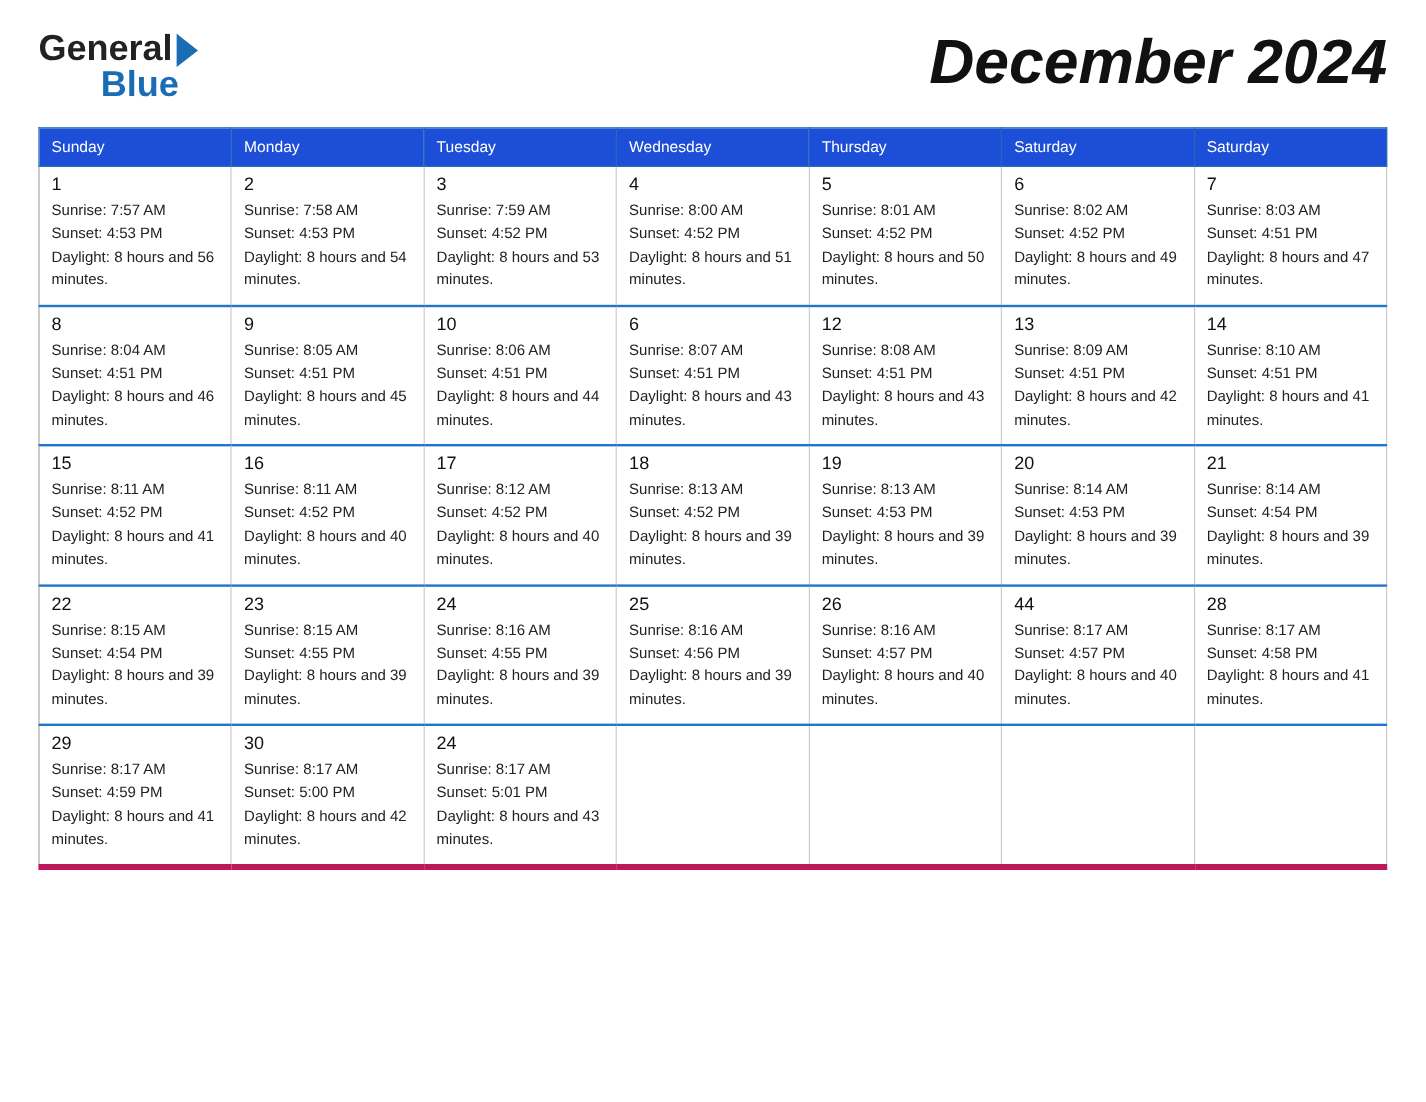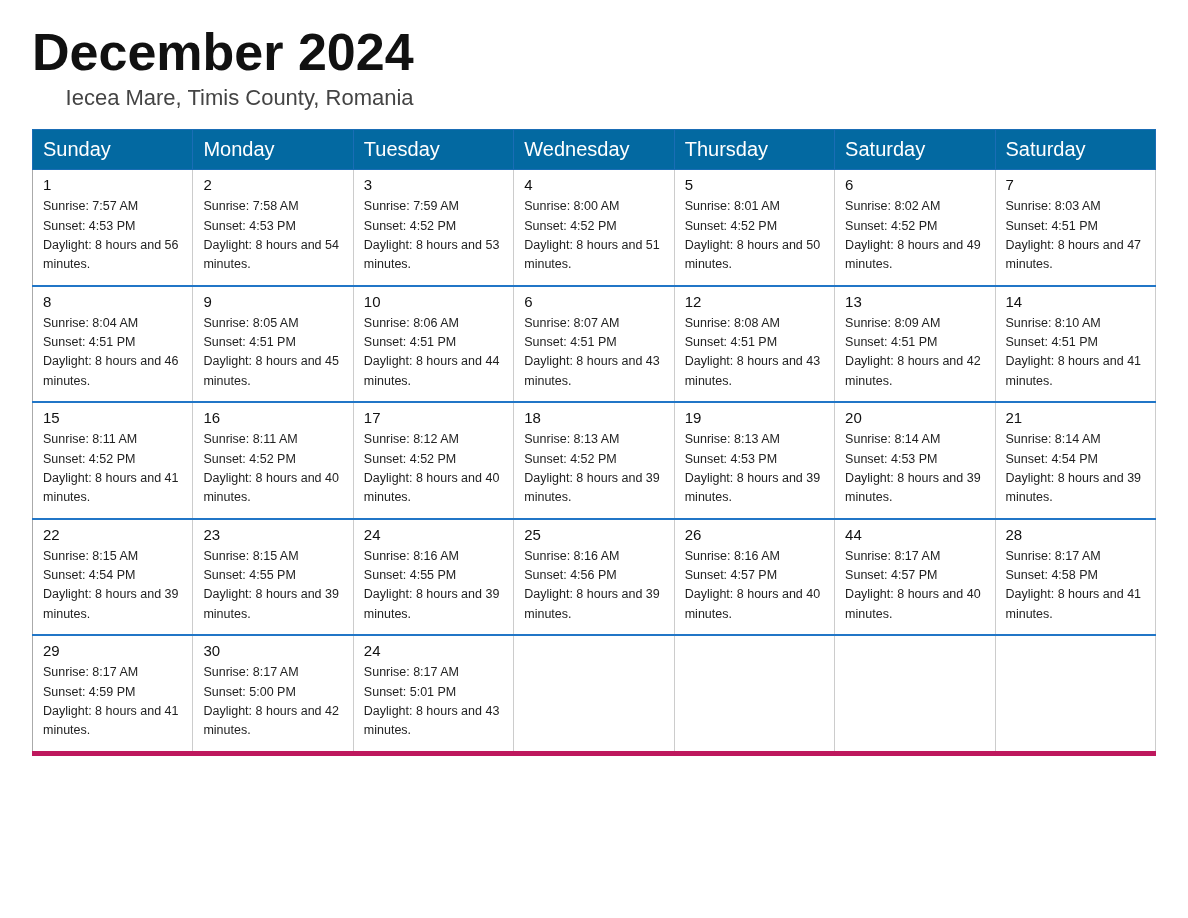--- a/index.html
+++ b/index.html
@@ -11,41 +11,42 @@
       min-height: 918px;
     }
     .header-section {
       display: flex;
       justify-content: space-between;
       align-items: flex-start;
       margin-bottom: 18px;
     }
     .title-section {
       text-align: right;
+      font-style: italic;
     }
     .month-year {
       font-size: 52px;
       font-weight: bold;
       color: #111;
       line-height: 1.1;
     }
     .location {
       font-size: 22px;
       color: #444;
       margin-top: 4px;
     }
     .calendar-table {
       width: 100%;
       border-collapse: collapse;
       border: 1px solid #aaa;
     }
     .calendar-table th {
-      background-color: #0369a1;
+      background-color: #1d4ed8;
       color: #fff;
-      font-size: 20px;
+      font-size: 13px;
       font-weight: normal;
       padding: 8px 10px;
       text-align: left;
       border: 1px solid #1a6db5;
     }
     .calendar-table td {
       vertical-align: top;
       padding: 6px 10px 10px 10px;
       border-right: 1px solid #ccc;
       border-bottom: 2px solid #2176c7;
@@ -96,23 +97,33 @@
       font-size: 30px;
       font-weight: bold;
       color: #1a6db5;
       margin-left: 52px;
     }
   </style>
 </head>
 <body>
 
 <div class="header-section">
+  <div class="logo-wrapper">
+    <div class="logo-row">
+      <span class="logo-general">General</span>
+      <svg width="18" height="28" viewBox="0 0 18 28" style="margin-left:3px;margin-top:2px;">
+        <polygon points="0,0 18,14 0,28" fill="#1a6db5"></polygon>
+      </svg>
+    </div>
+    <div class="logo-blue-row">
+      <span class="logo-blue-text">Blue</span>
+    </div>
+  </div>
   <div class="title-section">
     <div class="month-year">December 2024</div>
-    <div class="location">Iecea Mare, Timis County, Romania</div>
   </div>
 </div>
 
 <table class="calendar-table">
   <thead>
     <tr>
     <th>Sunday</th>
         <th>Monday</th>
         <th>Tuesday</th>
         <th>Wednesday</th>

